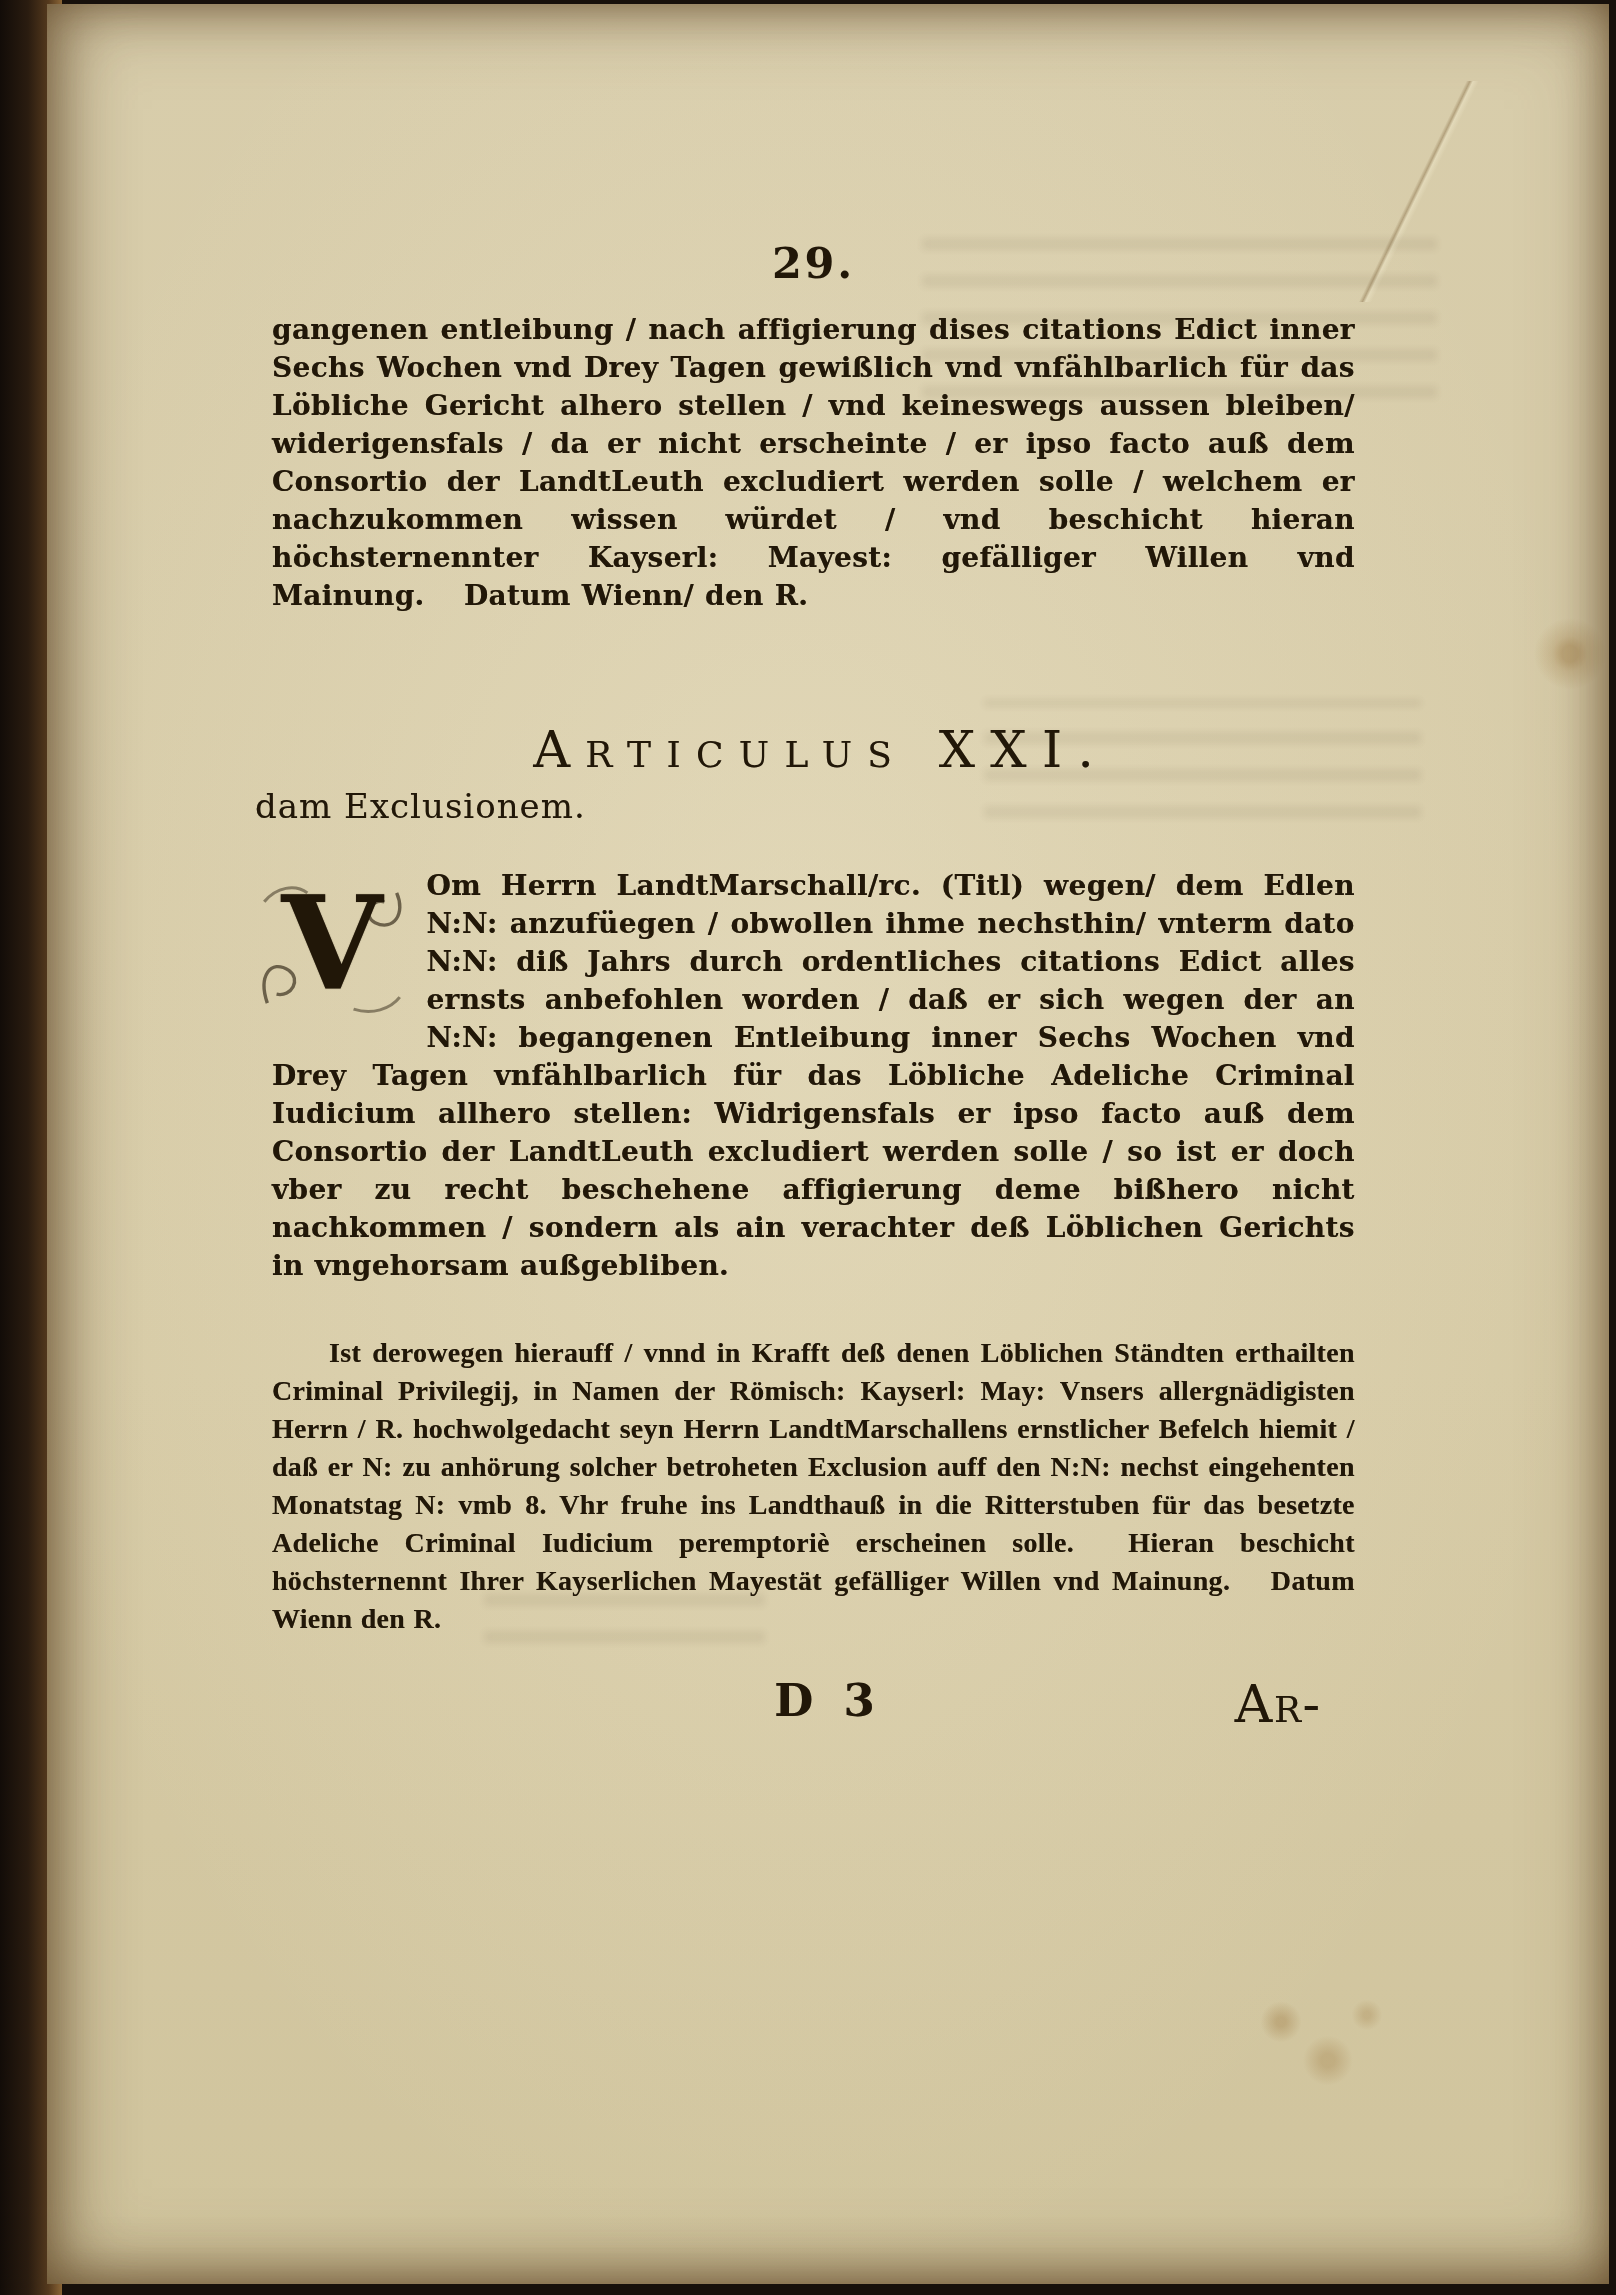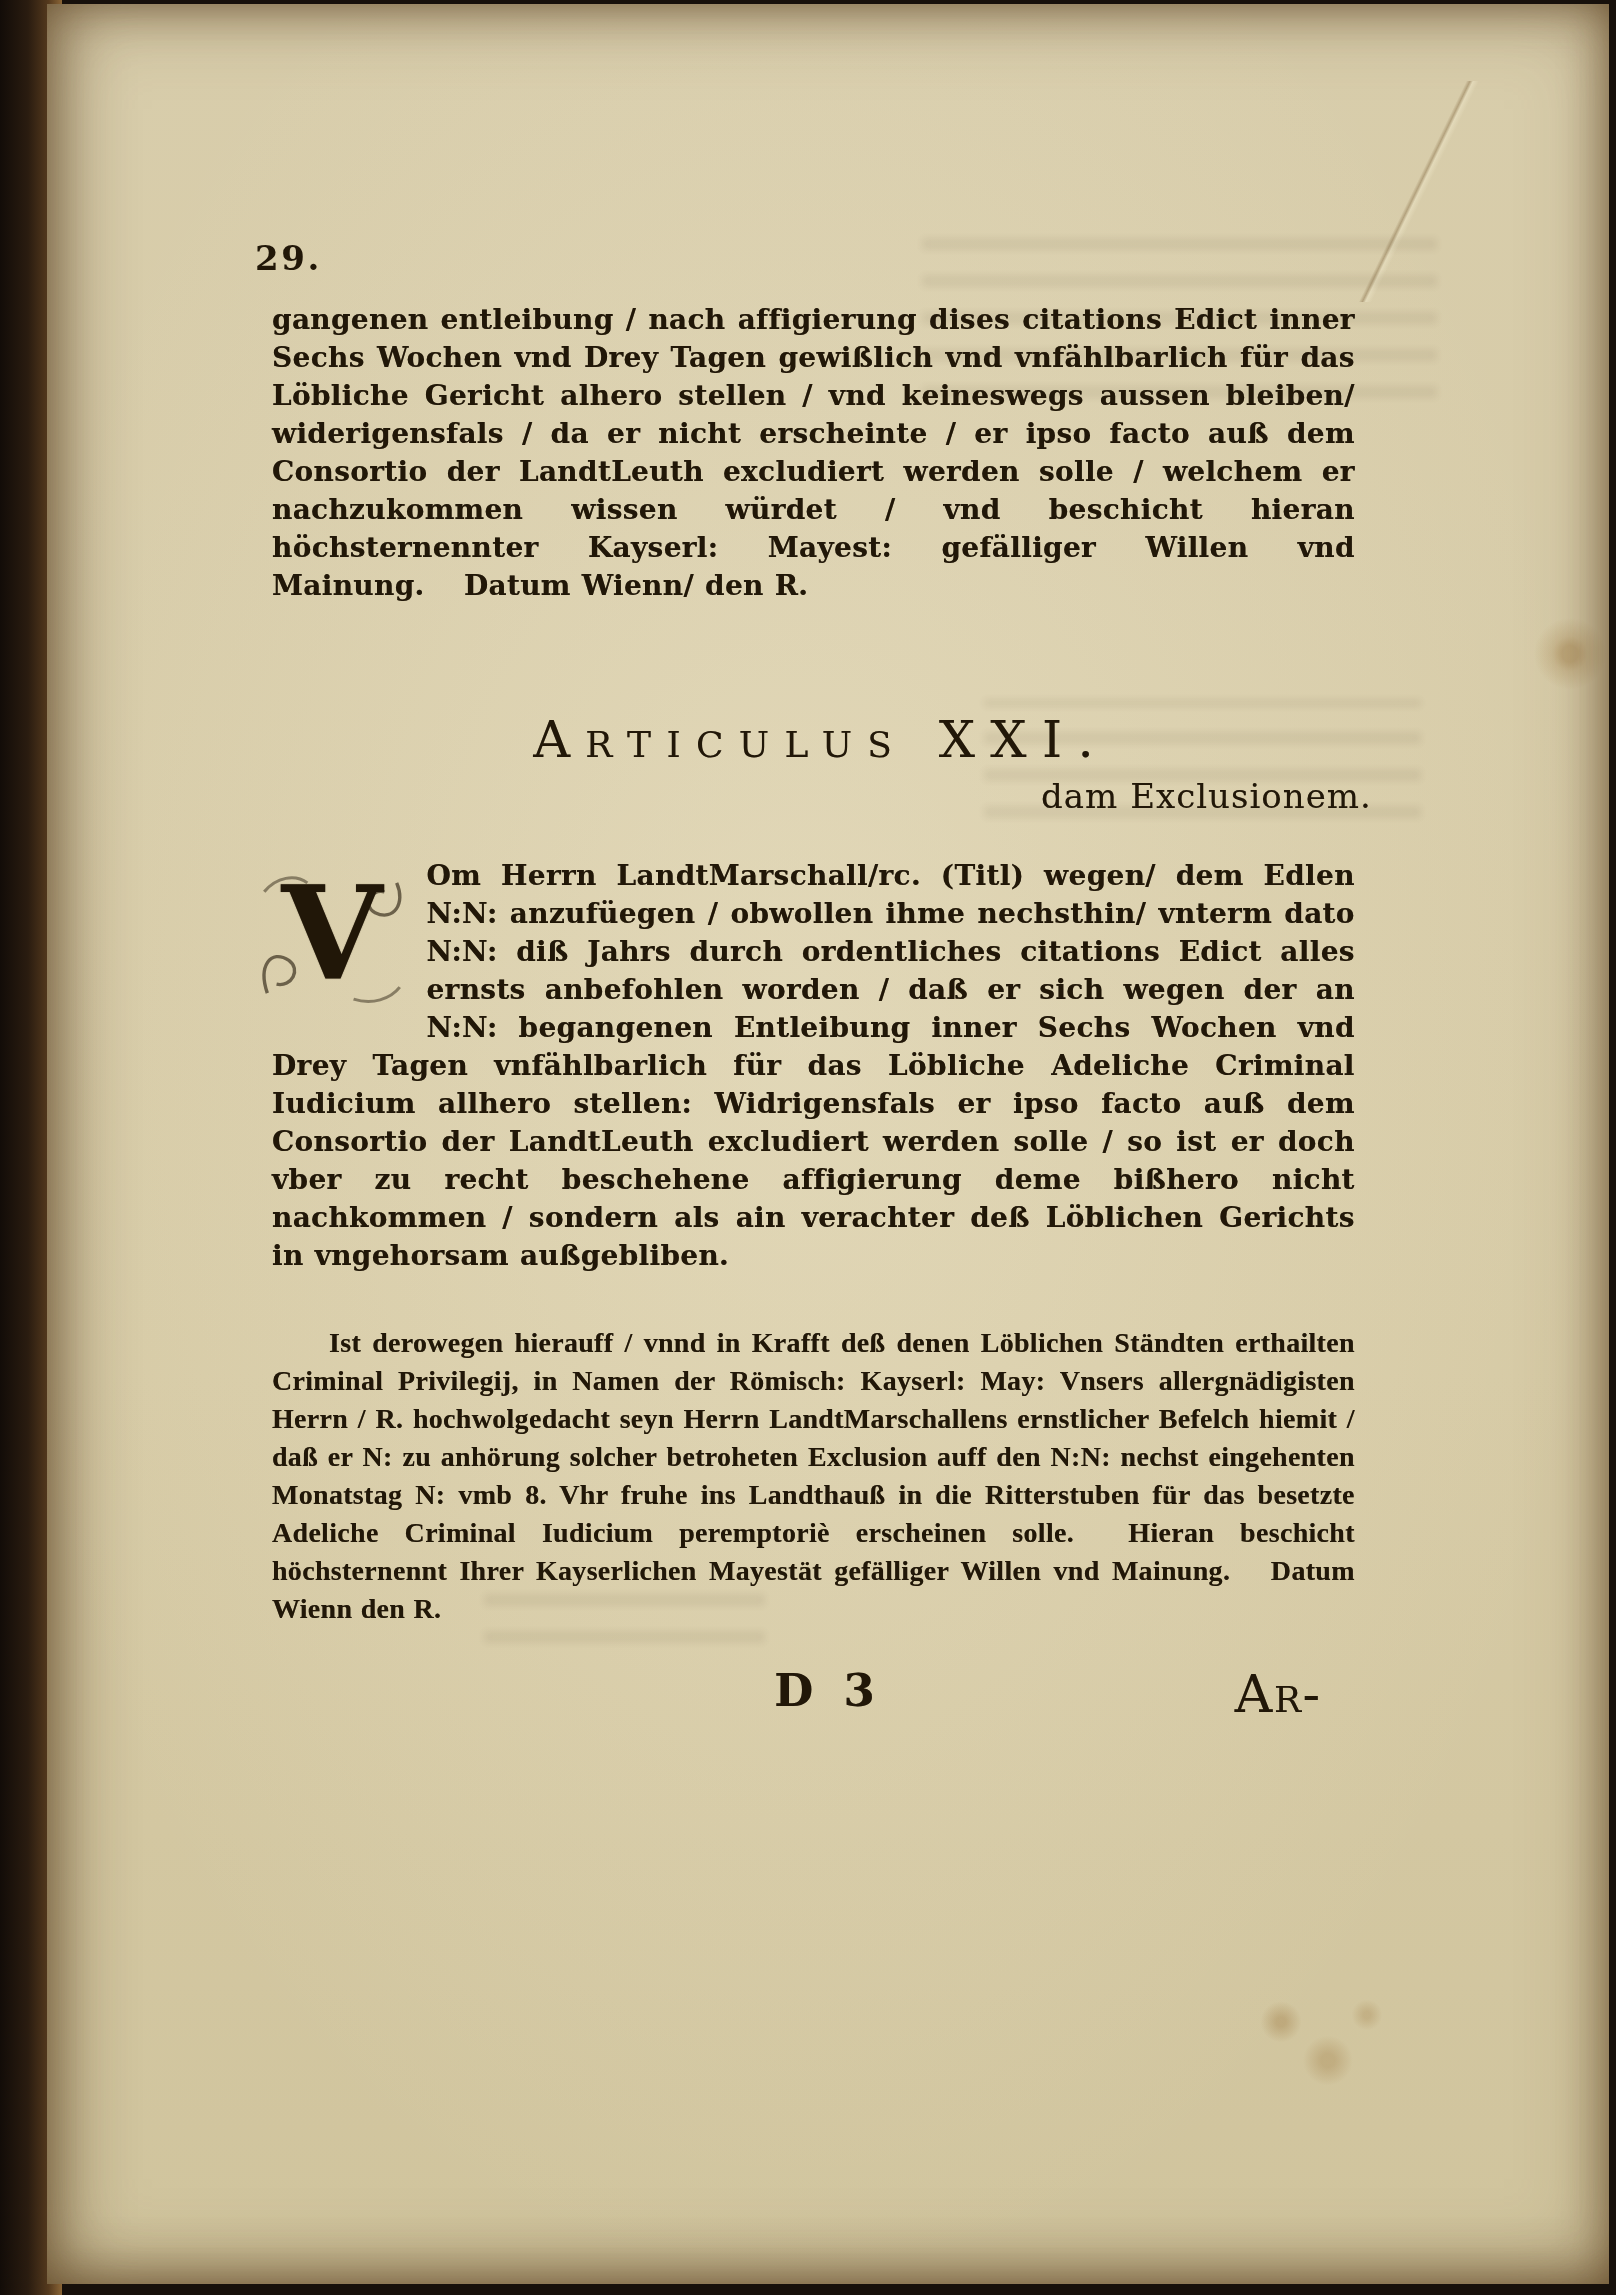--- a/index.html
+++ b/index.html
@@ -63,21 +63,22 @@
   }
   .ghost-a { left: 56%; top: 9.8%; width: 33%; height: 7.5%; }
   .ghost-b { left: 60%; top: 30.5%; width: 28%; height: 5.2%; }
   .ghost-c { left: 28%; top: 69.5%; width: 18%; height: 2.4%; }
   .textblock {
     position: relative;
     margin: 0 237px 0 208px;
     padding-top: 234px;
   }
   .pagenum {
-    font-size: 34px;
+    text-align: center;
+    font-size: 43px;
     font-weight: 700;
     letter-spacing: 2.6px;
   }
   .bodytext {
     font-size: 28px;
     line-height: 38px;
     font-weight: 700;
     text-align: justify;
     letter-spacing: 0.3px;
     word-spacing: 1px;
@@ -97,21 +98,21 @@
   }
   .subtitle1 {
     margin-top: 14.4px;
     text-align: center;
     font-size: 43px;
     letter-spacing: 1px;
     text-shadow: 0 0 0.5px rgba(33,23,8,0.4);
   }
   .subtitle2 {
     margin-top: 7.2px;
-    text-align: right;
+    text-align: left;
     font-size: 34px;
     letter-spacing: 1px;
     text-shadow: 0 0 0.5px rgba(33,23,8,0.4);
   }
   .para1wrap { margin-top: 41px; }
   .dropcap-box {
     float: left;
     position: relative;
     width: 154px;
     height: 149px;

